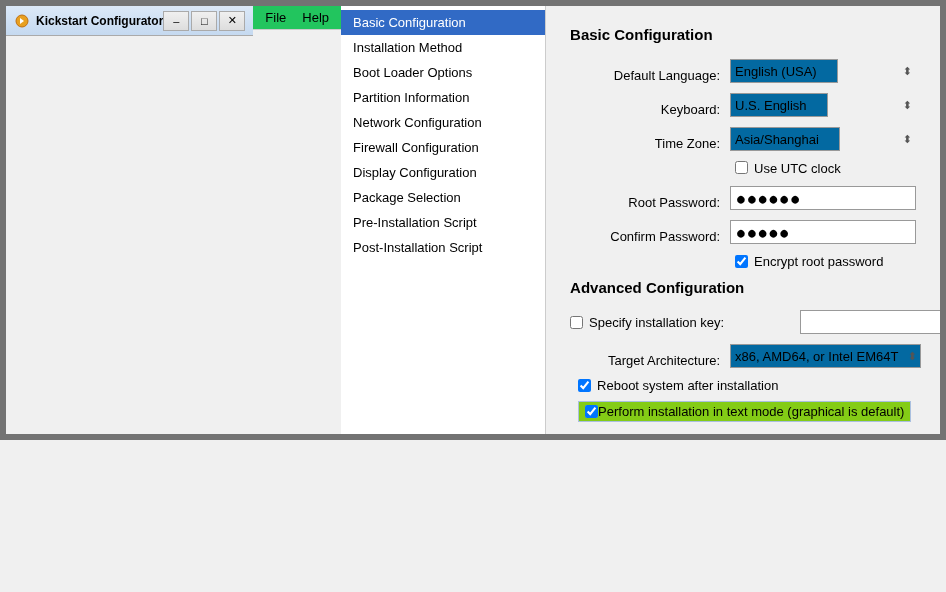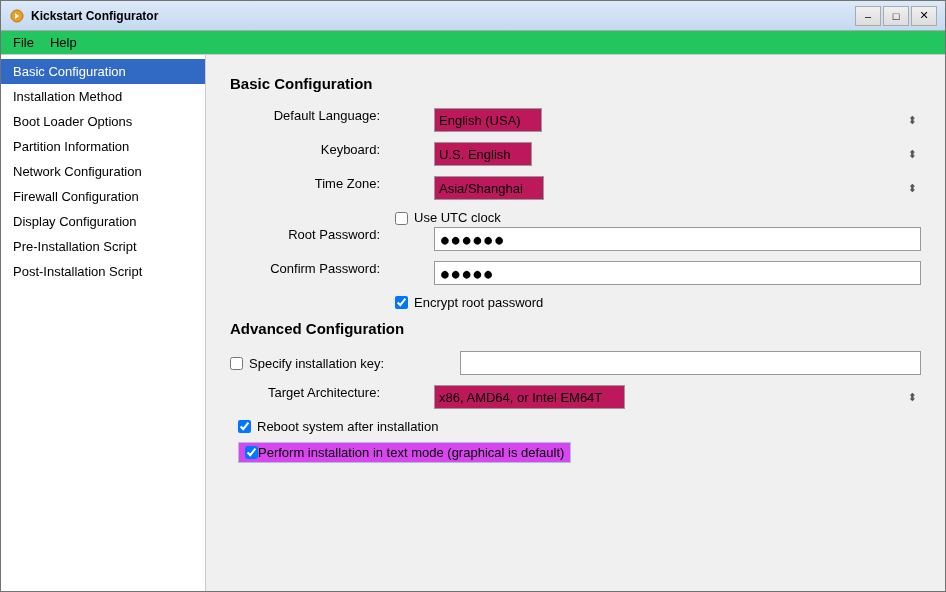--- a/index.html
+++ b/index.html
@@ -6,25 +6,25 @@
     body {
       font-family: "Segoe UI", Arial, sans-serif;
       font-size: 13px;
       background: #f0f0f0;
       width: 946px;
       height: 592px;
       overflow: hidden;
     }
     .window {
       width: 946px;
-      height: 592px;
+      height: 440px;
       background: #f0f0f0;
-      border: 1px solid #737373;
-      display: flex;
-      flex-direction: column;
+      border: 6px solid #737373;
+      display: flex;
+      flex-direction: row;
     }
     .title-bar {
       background: linear-gradient(to bottom, #dce9f8, #c5d9f0);
       height: 30px;
       display: flex;
       align-items: center;
       padding: 0 8px;
       border-bottom: 1px solid #aaa;
       flex-shrink: 0;
     }
@@ -100,37 +100,36 @@
       background: #f0f0f0;
     }
     .section-title {
       font-size: 15px;
       font-weight: bold;
       margin-bottom: 16px;
       color: #000;
     }
     .form-row {
       display: flex;
-      align-items: flex-start;
+      align-items: flex-end;
       margin-bottom: 10px;
-      gap: 44px;
     }
     .form-label {
       width: 160px;
       text-align: right;
       padding-right: 10px;
       font-size: 13px;
       color: #000;
       flex-shrink: 0;
     }
     .form-select {
       flex: 1;
       height: 24px;
       border: 1px solid #999;
-      background: #be185d;
+      background: #0369a1;
       padding: 0 4px;
       font-size: 13px;
       appearance: none;
       -webkit-appearance: none;
       cursor: pointer;
       padding-right: 20px;
     }
     .select-wrapper {
       flex: 1;
       position: relative;
@@ -188,22 +187,22 @@
       align-items: center;
       margin-bottom: 8px;
       margin-left: 8px;
     }
     .normal-checkbox-row input {
       margin-right: 6px;
     }
     .utc-row {
       margin-left: 165px;
       display: flex;
-      align-items: flex-end;
-      margin-bottom: 2px;
+      align-items: flex-start;
+      margin-bottom: 10px;
     }
     .utc-row input {
       margin-right: 6px;
     }
     .encrypt-row {
       margin-left: 165px;
       display: flex;
       align-items: center;
       margin-bottom: 10px;
     }
@@ -254,20 +253,23 @@
       <div class="sidebar-item">
         <span>Network Configuration</span>
       </div>
       <div class="sidebar-item">
         <span>Firewall Configuration</span>
       </div>
       <div class="sidebar-item">
         <span>Display Configuration</span>
       </div>
       <div class="sidebar-item">
+        <span>Package Selection</span>
+      </div>
+      <div class="sidebar-item">
         <span>Pre-Installation Script</span>
       </div>
       <div class="sidebar-item">
         <span>Post-Installation Script</span>
       </div>
     </div>
 
     <div class="main-panel">
       
       <div class="section-title">Basic Configuration</div>
@@ -348,21 +350,21 @@
         </div>
       </div>
 
       
       <div class="normal-checkbox-row">
         <input type="checkbox" checked="" style="">
         <label>Reboot system after installation</label>
       </div>
 
       
-      <div style="margin-left: 8px; margin-bottom: 8px; display: inline-flex; align-items: center; background: #d946ef; border: 1px solid #aac0df; padding: 2px 6px;">
+      <div style="margin-left: 8px; margin-bottom: 8px; display: inline-flex; align-items: center; background: #84cc16; border: 1px solid #aac0df; padding: 2px 6px;">
         <input type="checkbox" checked="" style="">
         <label>Perform installation in text mode (graphical is default)</label>
       </div>
 
       
     </div>
   </div>
 </div>
 
 </body></html>

